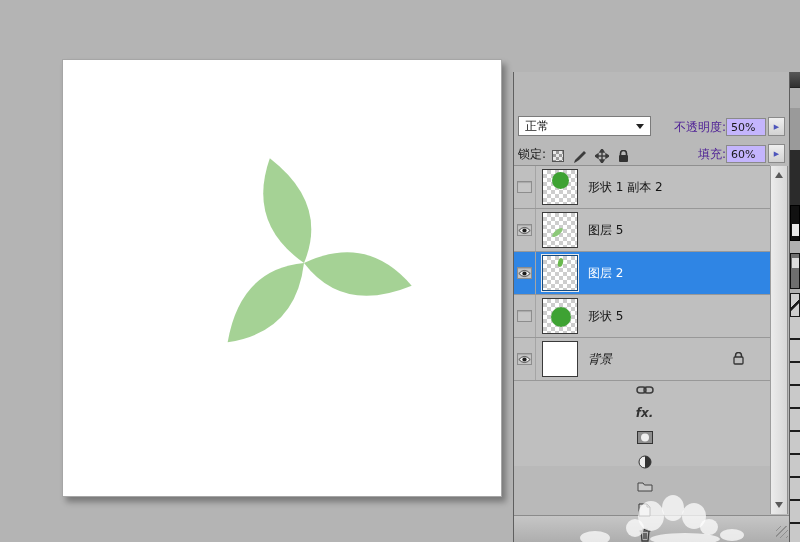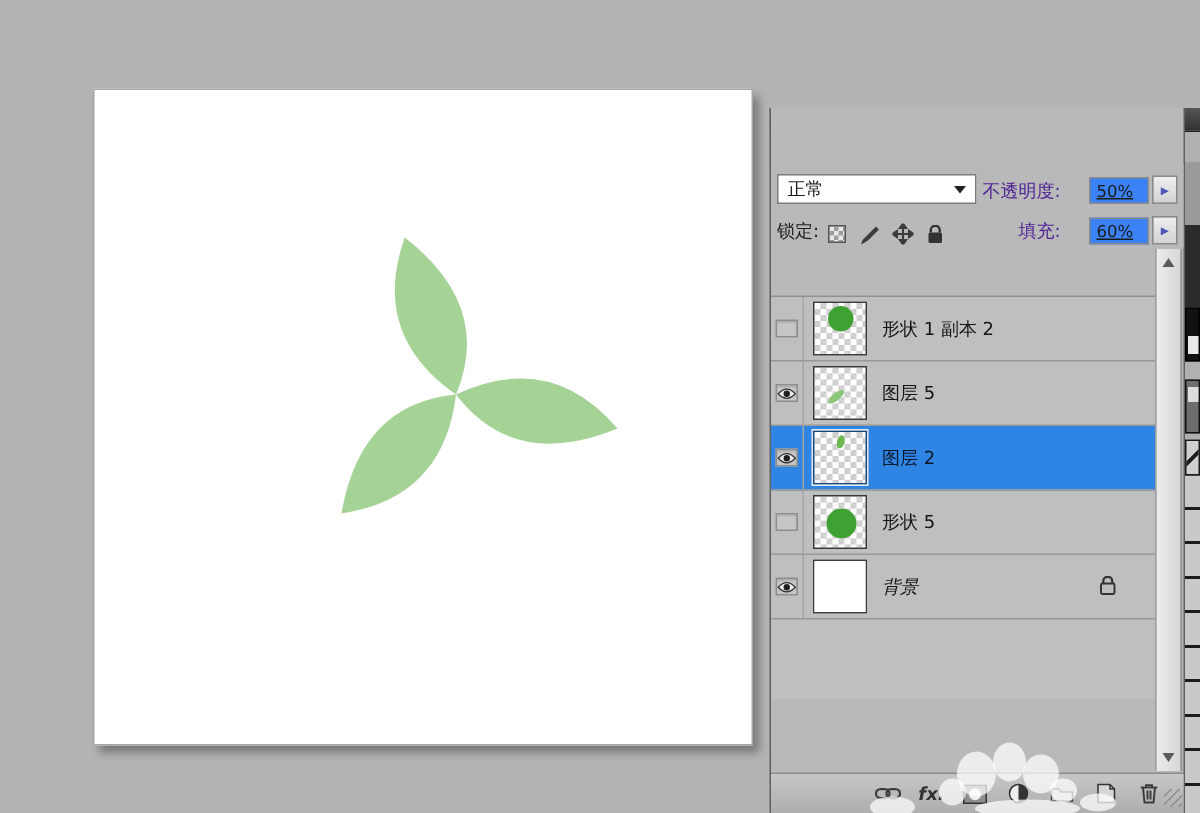--- a/index.html
+++ b/index.html
@@ -29,34 +29,34 @@
   .tab.active { background:linear-gradient(#d2d2d2,#bdbdbd); color:#101010; }
   .panel-menu { position:absolute; right:8px; bottom:4px; color:#2b2b2b; font-size:10px;
     letter-spacing:-1px; cursor:pointer; text-shadow:0 1px 0 #c9c9c9; }
 
   .controls { position:absolute; left:514px; top:109px; width:275px; height:56px; background:#b9b9b9; }
   .ctl-row { height:27px; display:flex; align-items:flex-end; padding:0 4px; }
   .blend-select { width:133px; height:20px; background:#fff; border:1px solid #7b7b7b;
     display:flex; align-items:center; justify-content:space-between; padding:0 6px; cursor:pointer; }
   .blend-select .caret { width:0; height:0; border-left:4px solid transparent; border-right:4px solid transparent; border-top:5px solid #222; }
   .ctl-label { margin-left:auto; font-size:12px; color:#4c1d95; }
-  .val-box { width:40px; height:18px; background:#3b82f6; border:1px solid #8a8a8a; margin-left:19px;
-    display:flex; align-items:center; padding-left:4px; font-size:11px;text-decoration:underline; }
+  .val-box { width:40px; height:18px; background:#c4b5fd; border:1px solid #8a8a8a; margin-left:0;
+    display:flex; align-items:center; padding-left:4px; font-size:11px; }
   .spin-btn { width:17px; height:19px; margin-left:2px; background:linear-gradient(#efefef,#d2d2d2);
     border:1px solid #8a8a8a; color:#4d55bb; font-size:7px; display:flex; align-items:center; justify-content:center; cursor:pointer; }
   .lock-icons { display:flex; align-items:center; gap:7px; margin-left:4px; }
   .lk { width:15px; height:14px; display:flex; align-items:center; justify-content:center; cursor:pointer; }
   .lk-checker { width:12px; height:12px; border:1px solid #555; background:
     linear-gradient(45deg,#9a9a9a 25%,transparent 25%,transparent 75%,#9a9a9a 75%),
     linear-gradient(45deg,#9a9a9a 25%,#e9e9e9 25%,#e9e9e9 75%,#9a9a9a 75%);
     background-size:6px 6px; background-position:0 0,3px 3px; }
 
   
   .layers-list { position:absolute; left:514px; top:165px; width:256px; height:301px;
-    background:#bfbfbf; border-top:1px solid #8f8f8f;margin-top:32px; }
+    background:#bfbfbf; border-top:1px solid #8f8f8f; }
   .layer-row { height:43px; display:flex; align-items:center; border-bottom:1px solid #989898; position:relative; cursor:pointer; }
   .layer-row.selected { background:#2f85e4; }
   .eye-cell { width:22px; height:100%; border-right:1px solid #a5a5a5; display:flex; align-items:center; justify-content:center; flex:none; }
   .eye-well { width:15px; height:12px; display:flex; align-items:center; justify-content:center;
     border:1px solid #8d8d8d; background:#c6c6c6; box-shadow:inset 0 1px 1px rgba(0,0,0,.15); }
   .eye-well svg { display:block; }
   .layer-row .eye-well.off svg { visibility:hidden; }
   .thumb { width:36px; height:36px; margin-left:6px; border:1px solid #3a3a3a; position:relative; flex:none;
     background:#fff; background-image:
     linear-gradient(45deg,#cdcdcd 25%,transparent 25%,transparent 75%,#cdcdcd 75%),
@@ -64,39 +64,39 @@
     background-size:8px 8px; background-position:0 0,4px 4px; }
   .layer-row.selected .thumb { outline:1px solid #e9e9e9; border-color:#15497e; }
   .thumb-mark { position:absolute; }
   .mark-circle { width:20px; height:20px; border-radius:50%; background:#3ea233; left:8px; top:8px; }
   .mark-circle-top { width:17px; height:17px; border-radius:50%; background:#3ea233; left:9px; top:2px; }
   .mark-leaf-diag { width:13px; height:5px; border-radius:50%; background:#8cc878; left:8px; top:17px; transform:rotate(-38deg); }
   .mark-leaf-horiz { width:13px; height:4px; border-radius:50%; background:#8cc878; left:9px; top:17px; transform:rotate(-8deg); }
   .mark-leaf-tiny { width:5px; height:9px; border-radius:50%; background:#6ab94e; left:15px; top:2px; transform:rotate(14deg); }
   .mark-white { left:0; top:0; right:0; bottom:0; background:#fff; }
   .lname { margin-left:10px; font-size:12px; color:#141414; white-space:nowrap; }
-  .layer-row.selected .lname { color:#0f172a; }
+  .layer-row.selected .lname { color:#ffffff; }
   .lname.italic { font-style:italic; }
   .row-lock { position:absolute; right:26px; top:14px; display:none; }
   .layer-row[data-locked="true"] .row-lock { display:block; }
 
   .list-empty { position:absolute; left:514px; top:466px; width:256px; height:49px; background:#b9b9b9; }
 
   
   .scrollbar { position:absolute; left:770px; top:166px; width:18px; height:348px;
     background:linear-gradient(90deg,#ececec,#d7d7d7); border-left:1px solid #9d9d9d; border-right:1px solid #8d8d8d; }
   .sb-arrow { position:absolute; left:0; width:100%; height:14px; display:flex; align-items:center; justify-content:center; cursor:pointer; }
   .sb-up { top:2px; } .sb-down { bottom:2px; }
   .tri-up { width:0; height:0; border-left:4px solid transparent; border-right:4px solid transparent; border-bottom:6px solid #5a5a5a; }
   .tri-down { width:0; height:0; border-left:4px solid transparent; border-right:4px solid transparent; border-top:6px solid #5a5a5a; }
 
   
   .bottombar { position:absolute; left:514px; top:515px; width:275px; height:27px;
     background:linear-gradient(#c6c6c6,#aeaeae); border-top:1px solid #8b8b8b;
-    display:flex; align-items:center; justify-content:flex-end; gap:11px; padding:0 14px 0 0; }
+    display:flex; align-items:center; justify-content:flex-end; gap:11px; padding:0 14px 0 0;flex-direction:column; }
   .bb-icon { display:flex; align-items:center; justify-content:center; width:18px; height:16px; cursor:pointer; color:#3c3c3c; }
   .fx-label { font-style:italic; font-weight:bold; font-size:12px; color:#333; }
   .grip { position:absolute; right:2px; bottom:2px; width:12px; height:12px; cursor:nwse-resize;
     background:repeating-linear-gradient(135deg,transparent 0 3px,#8f8f8f 3px 4px); }
 
   
   .dock-strip { position:absolute; left:790px; top:88px; width:10px; height:454px; background:#b0b0b0; }
   .ds-top { position:absolute; left:0; top:20px; width:100%; height:44px; background:#9a9a9a; }
   .ds-dark1 { position:absolute; left:0; top:62px; width:100%; height:55px; background:#2b2b2b; }
   .ds-thumb1 { position:absolute; left:0; top:117px; width:100%; height:36px; background:#111; border:1px solid #000; }

